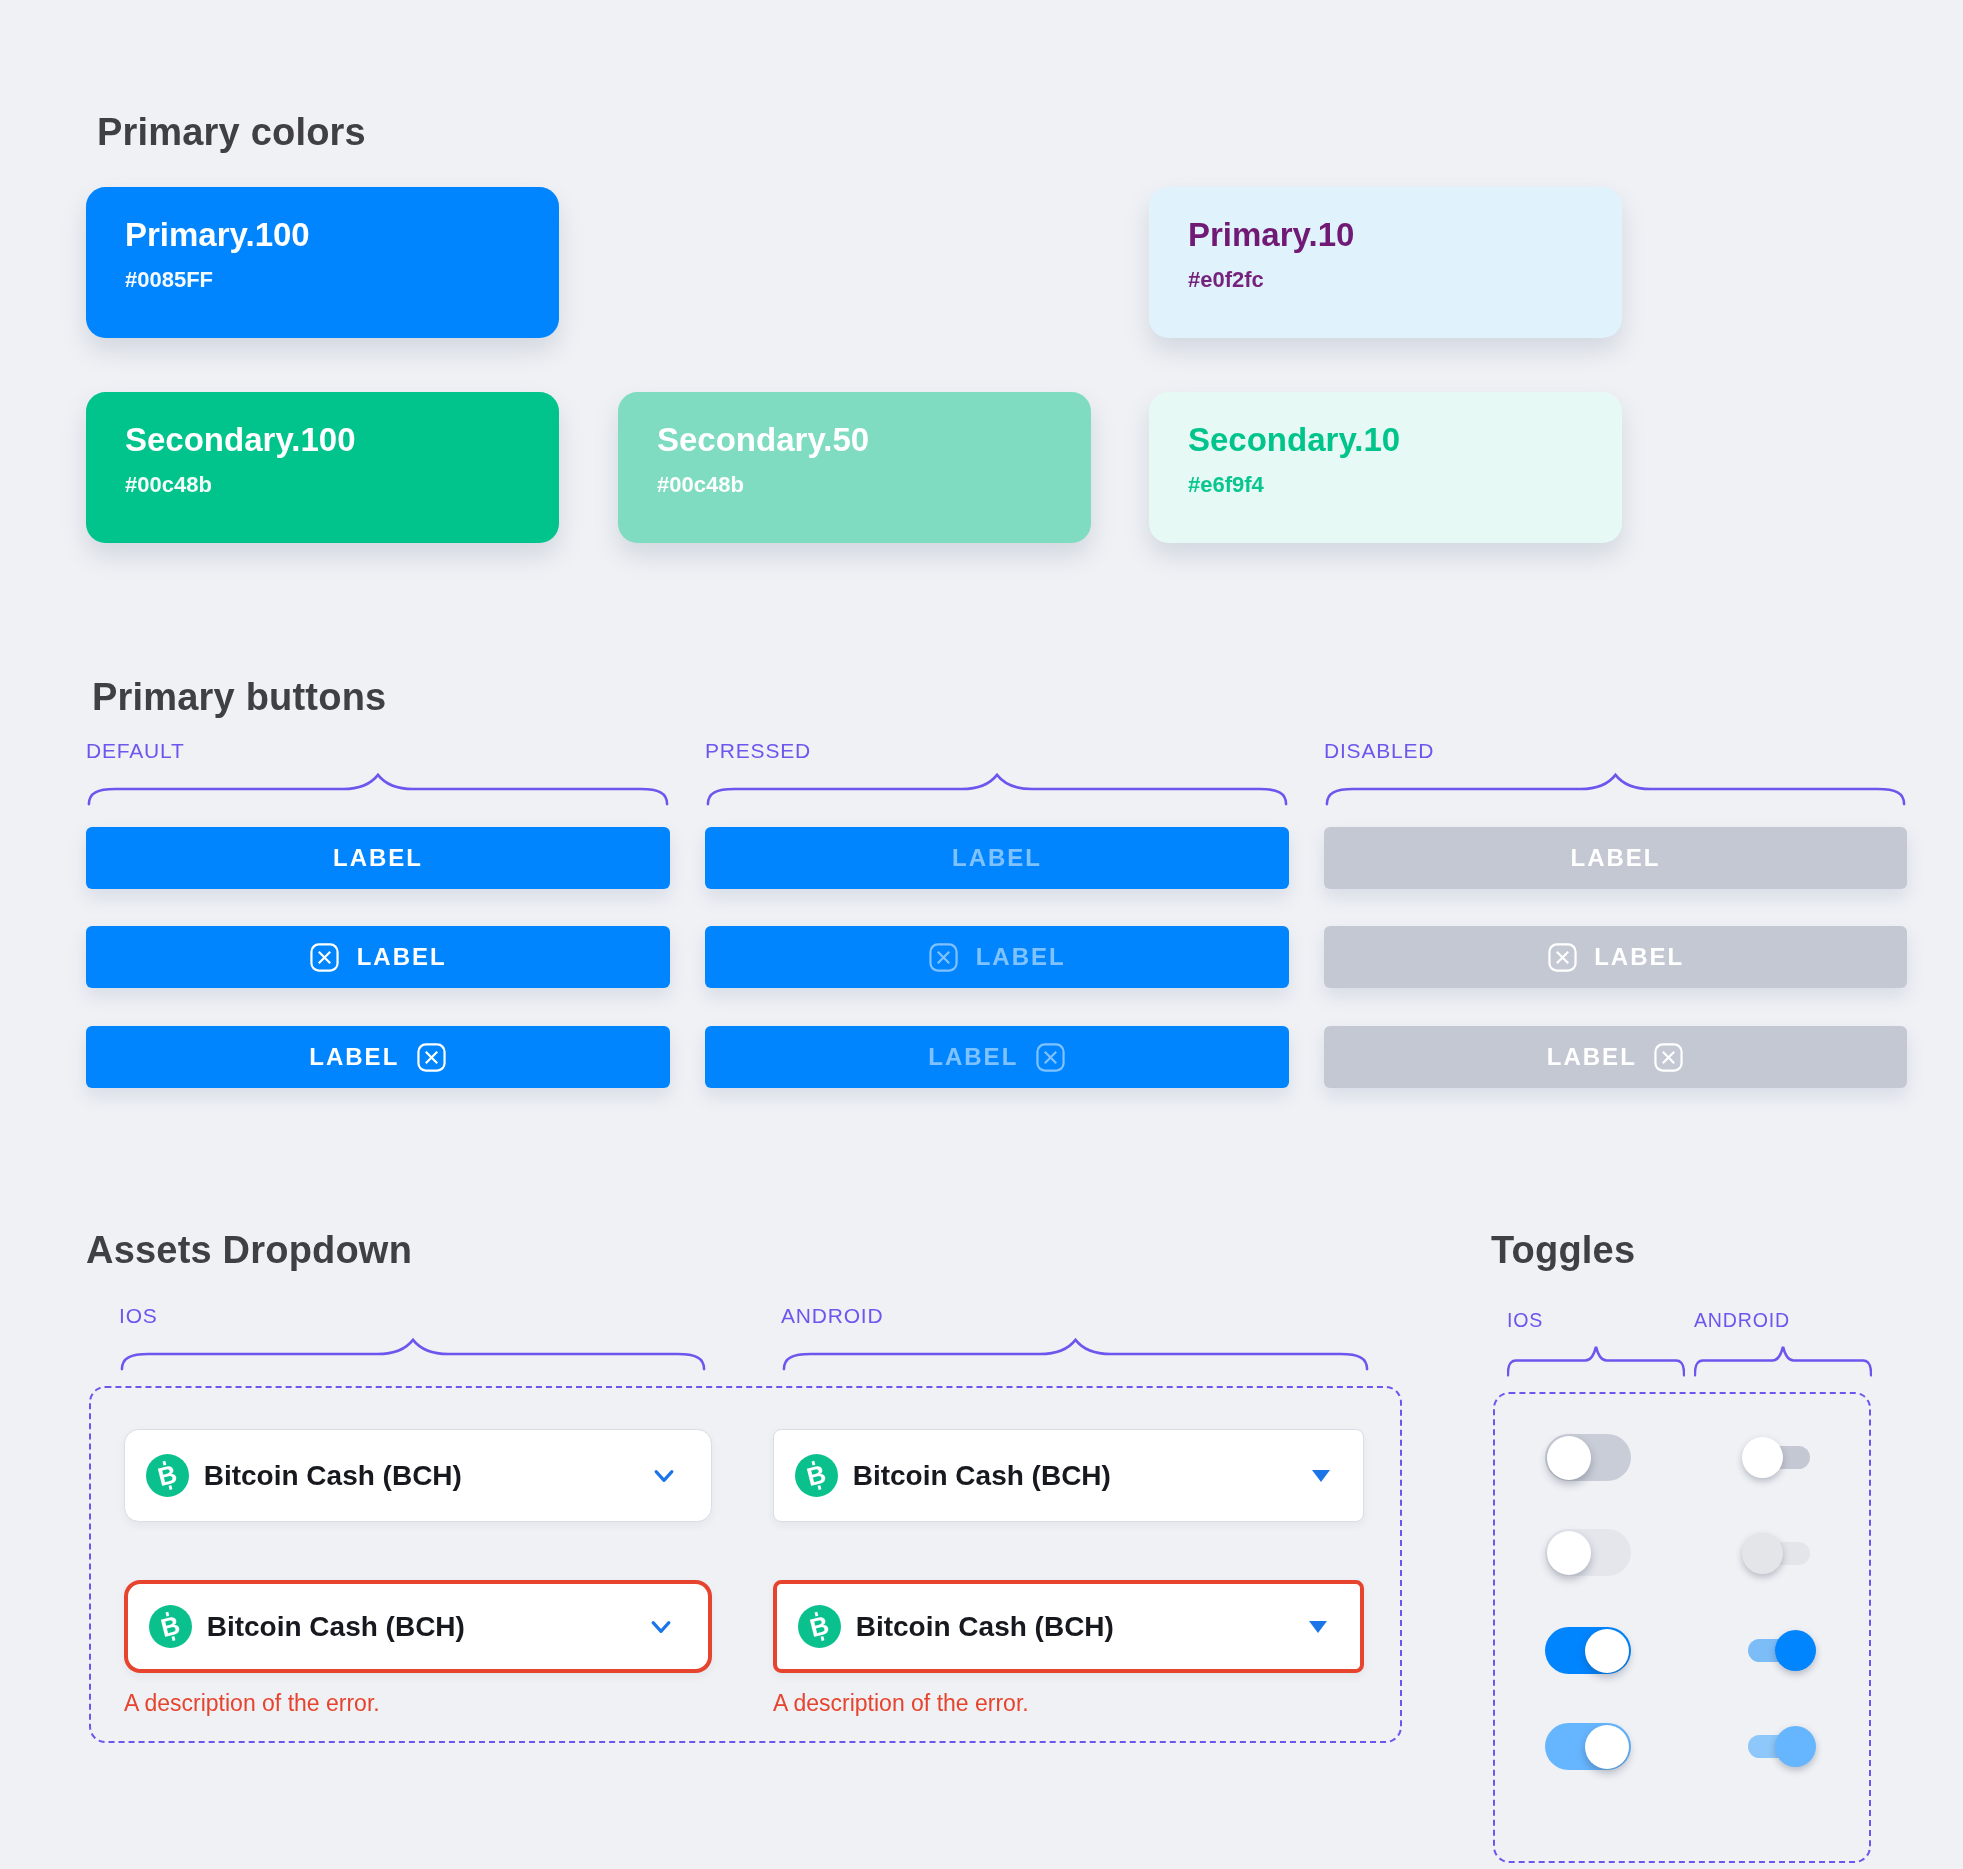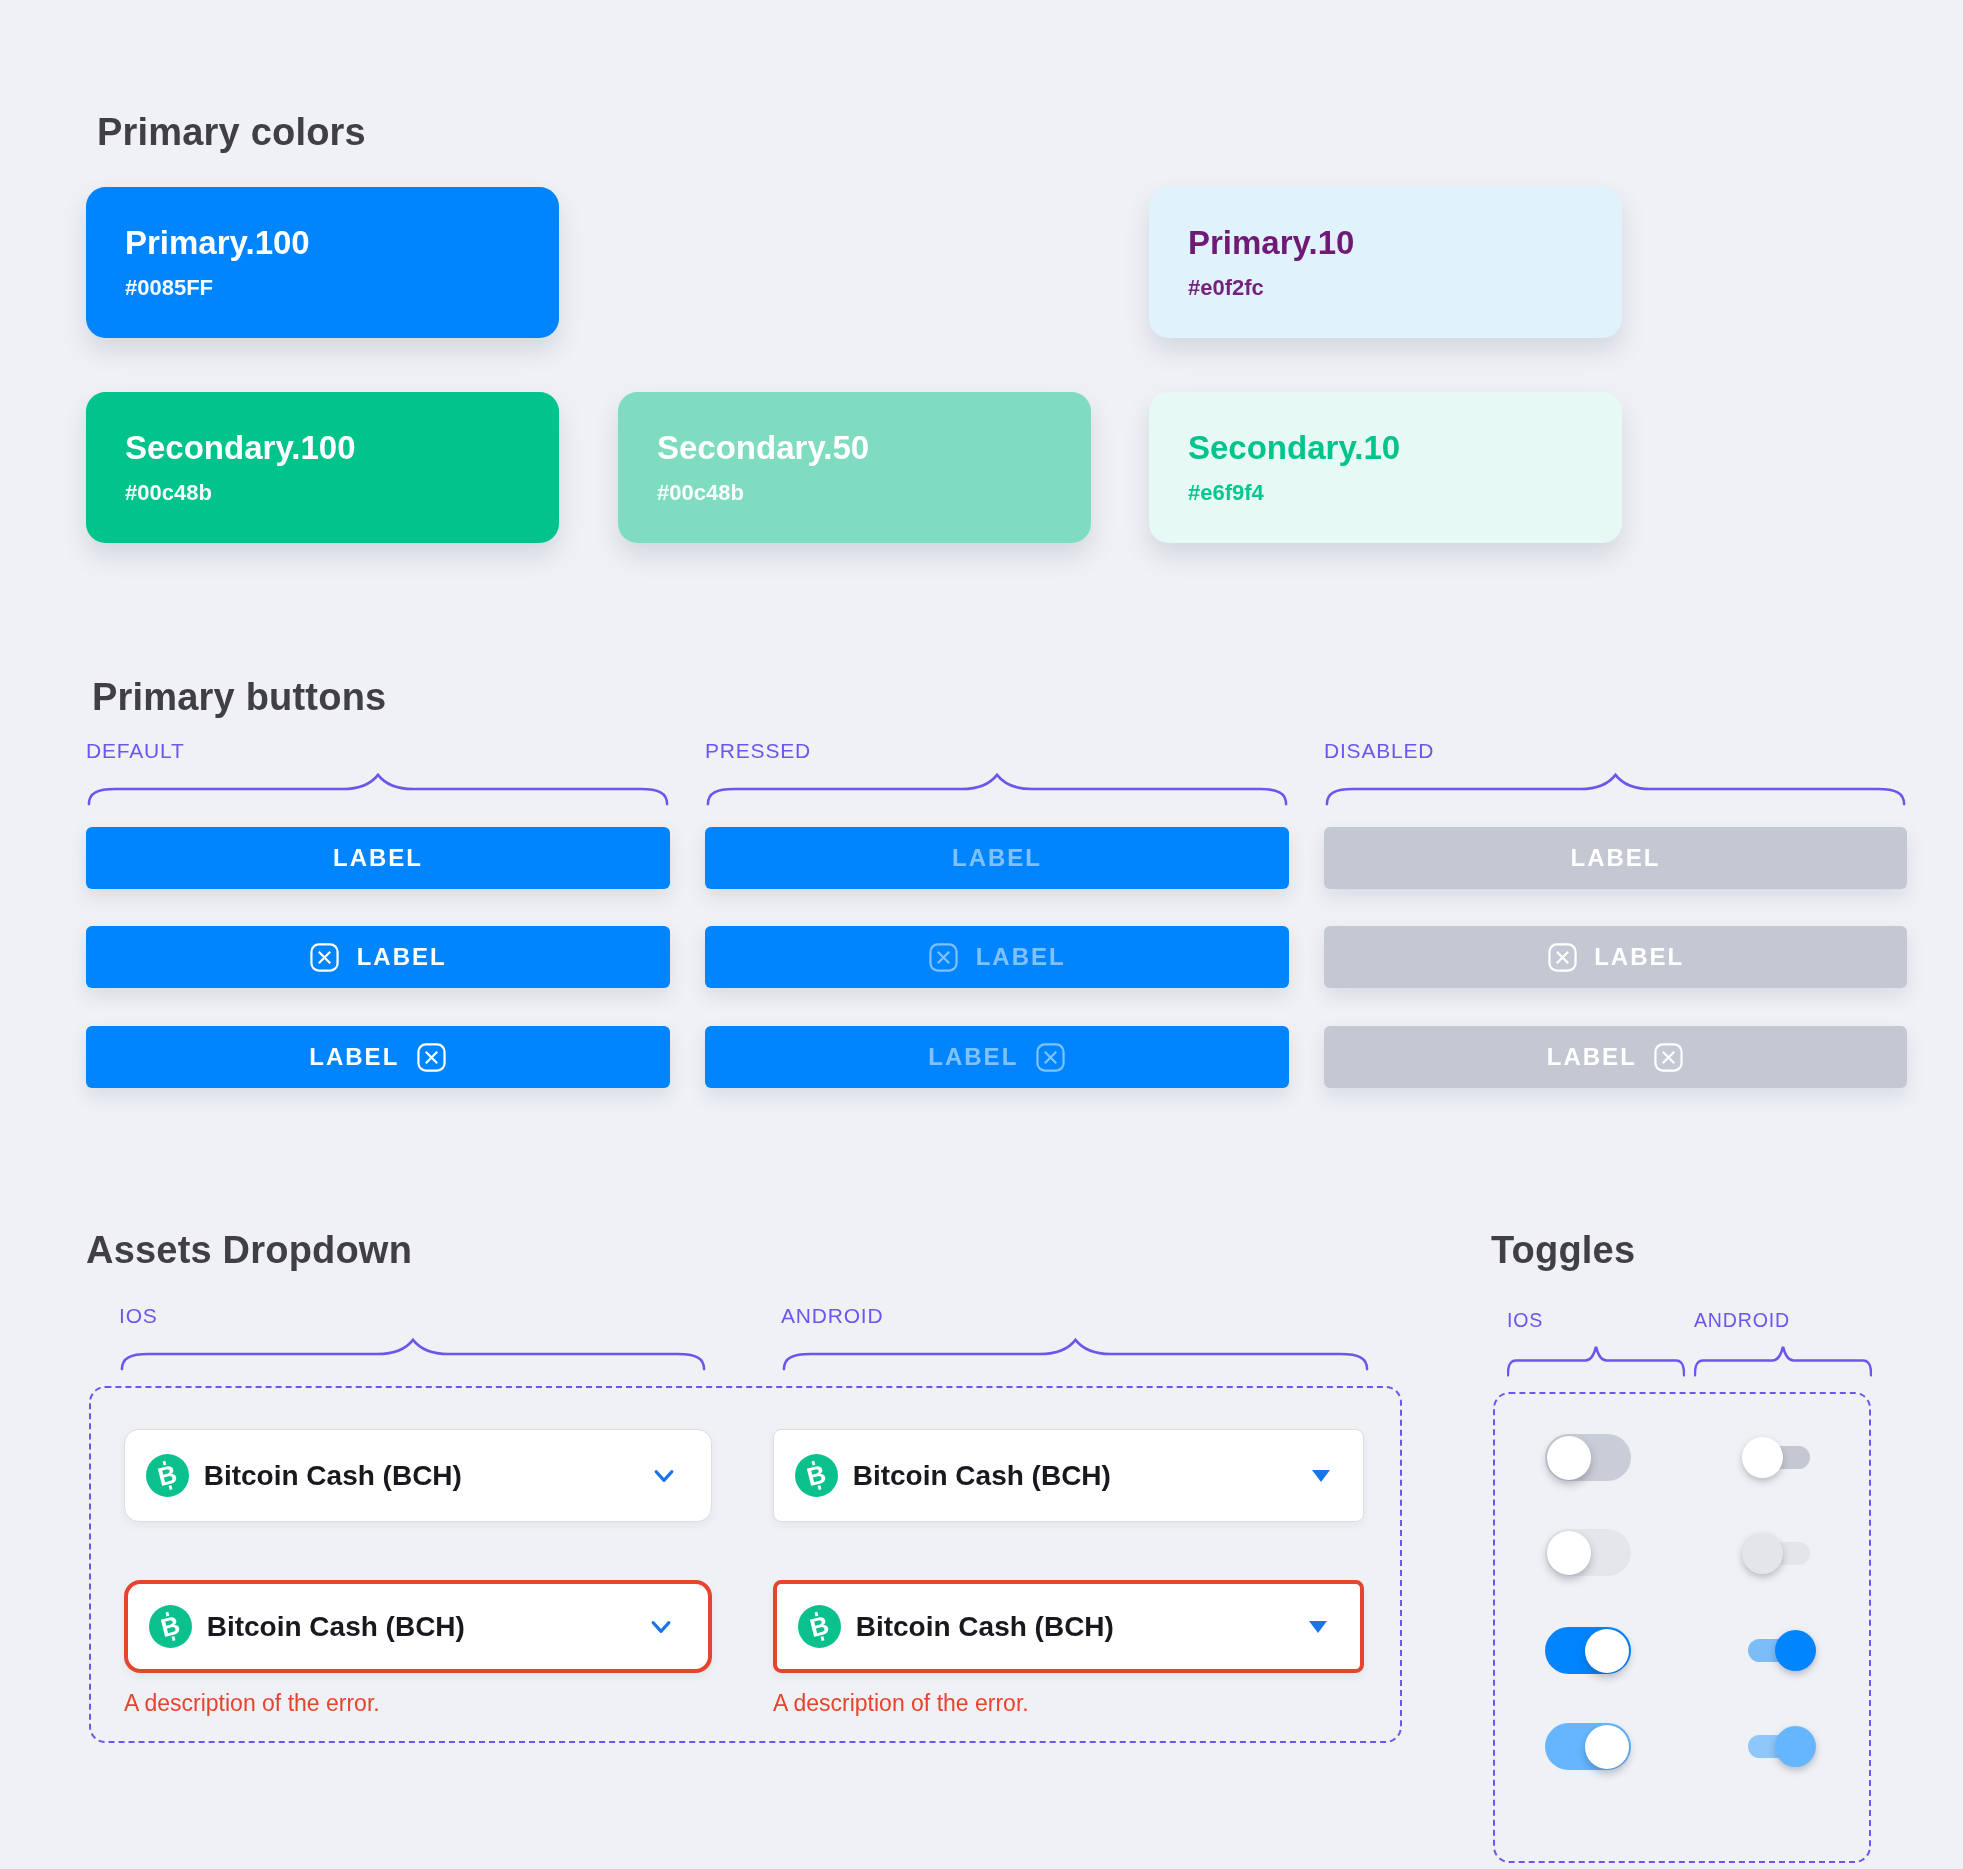--- a/index.html
+++ b/index.html
@@ -3,21 +3,21 @@
 <meta charset="utf-8">
 <style>
   html,body{margin:0;padding:0;background:#eff1f5;}
   .canvas{position:relative;width:1964px;height:1869px;background:#eff1f5;overflow:hidden;
           font-family:"Liberation Sans","DejaVu Sans",sans-serif;}
 
   .h1{position:absolute;font-size:38px;font-weight:700;color:#3f3f44;letter-spacing:0.2px;}
 
   
   .swatch{position:absolute;width:473px;height:151px;border-radius:19.6px;box-sizing:border-box;
-          padding:36px 39px;box-shadow:0 13px 24.5px rgba(100,115,140,.20);}
+          padding:28px 39px;box-shadow:0 13px 24.5px rgba(100,115,140,.20);}
   .swatch .name{font-size:33px;font-weight:700;line-height:1;margin:3.3px 0 18px;}
   .swatch .hex{font-size:22px;font-weight:700;line-height:1;opacity:.96;}
 
   
   .anno{position:absolute;font-size:21px;font-weight:400;color:#6d55ee;letter-spacing:0.8px;}
   .anno.small{font-size:19.6px;}
   .brace{position:absolute;display:block;}
   .brace path{stroke:#6d55ee;stroke-width:2.6;fill:none;stroke-linecap:round;vector-effect:non-scaling-stroke;}
 
   

